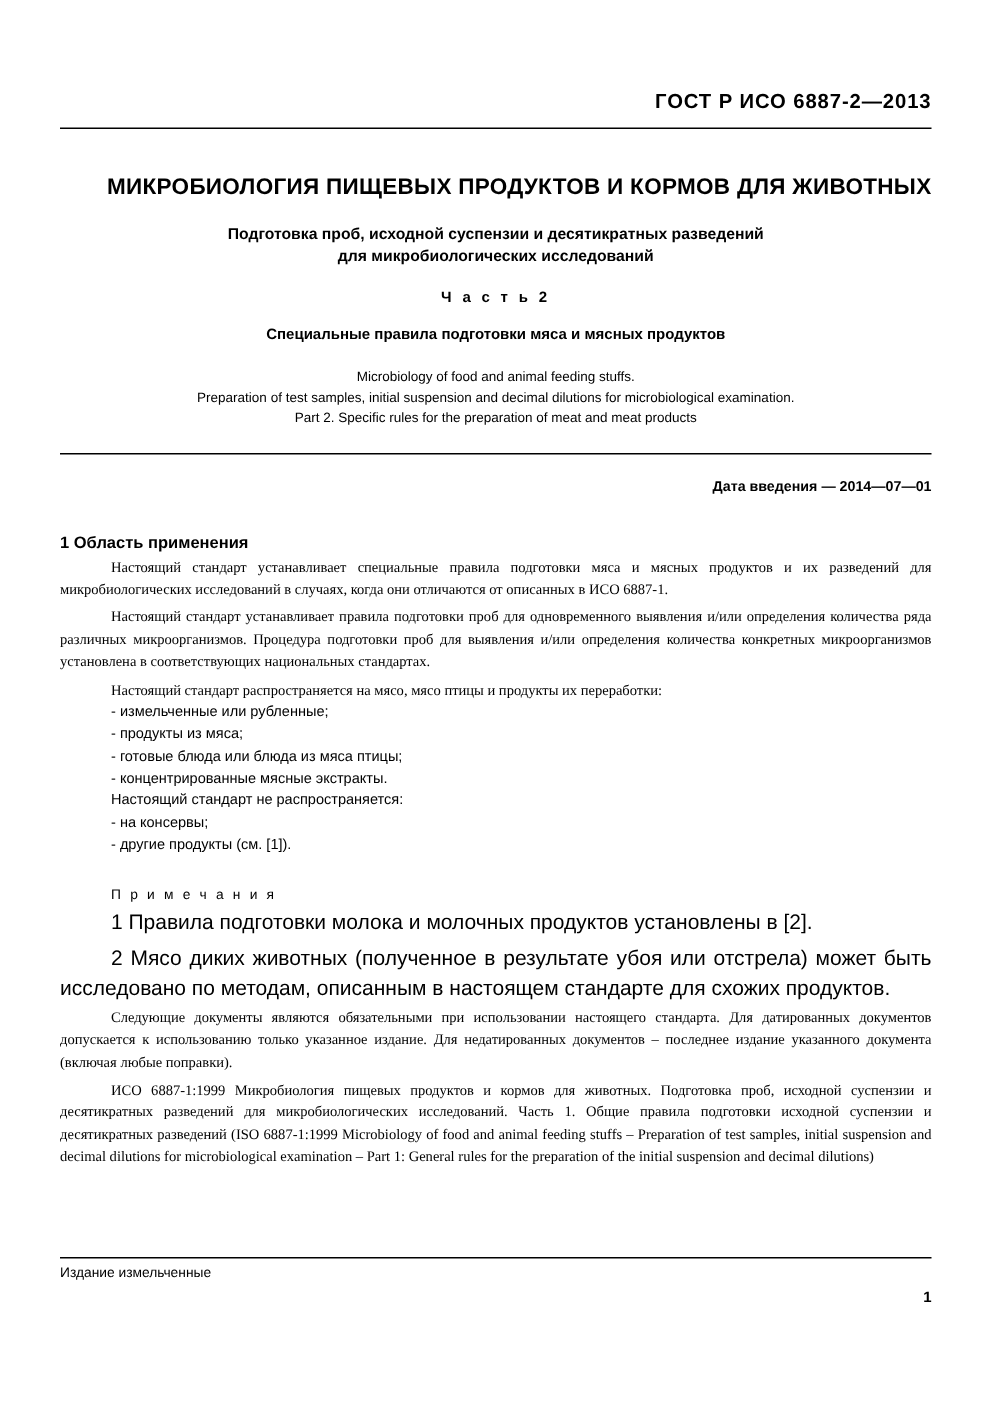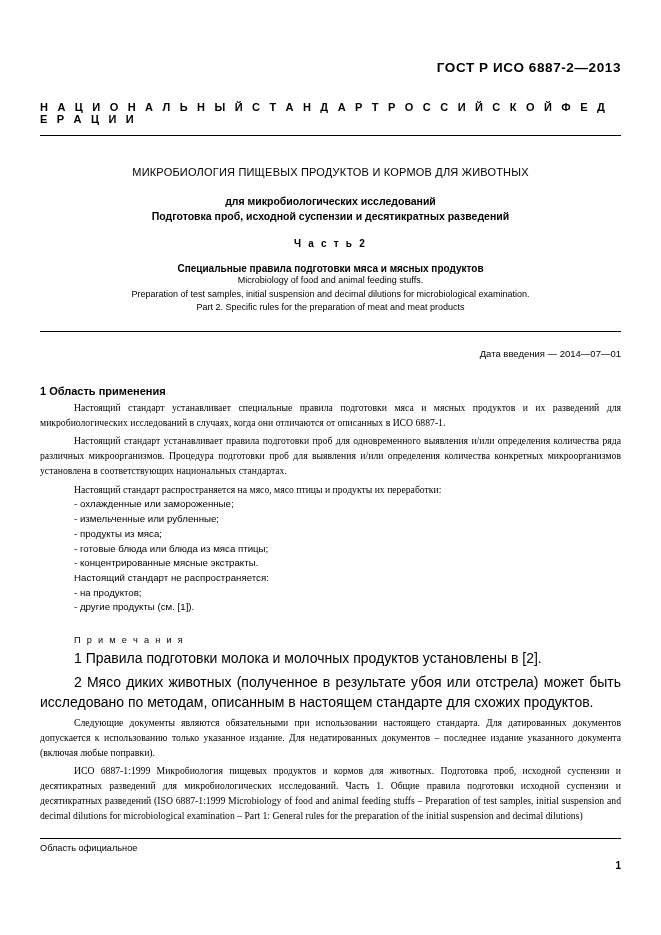--- a/index.html
+++ b/index.html
@@ -50,58 +50,60 @@
     border-top: 1px solid #000;
     height: 0;
   }
 
   
   .title-block {
     text-align: center;
     margin-top: 30px;
   }
   .title-main {
-    font-size: 11px;
-    font-weight: normal;
+    font-size: 15px;
+    font-weight: bold;
     letter-spacing: 0.2px;
+    text-align: right;
   }
   .title-sub {
     margin-top: 16px;
     font-size: 10.5px;
     font-weight: bold;
     line-height: 1.45;
   }
   .title-part {
     margin-top: 14px;
     font-size: 10px;
     font-weight: bold;
     letter-spacing: 2.2px;
   }
   .title-part2 {
     margin-top: 14px;
     font-size: 10px;
     font-weight: bold;
   }
   .title-en {
+    margin-top: 16px;
     font-size: 9px;
     line-height: 1.5;
     color: #000;
   }
   .rule-mid {
     margin-top: 16px;
     border-top: 1px solid #000;
     height: 0;
   }
 
   
   .date-line {
     margin-top: 16px;
     text-align: right;
     font-size: 9.5px;
-    font-weight: normal;
+    font-weight: bold;
   }
 
   
   .section-head {
     margin-top: 26px;
     font-size: 11px;
     font-weight: bold;
   }
   .para {
     margin-top: 4px;
@@ -155,70 +157,68 @@
   .footer-wrap { position: relative; }
 </style>
 </head>
 <body>
 
 <div class="page">
   <div class="content">
 
     <div class="std-number">ГОСТ Р ИСО 6887-2—2013</div>
 
-    <div class="nat-standard">Н А Ц И О Н А Л Ь Н Ы Й   С Т А Н Д А Р Т   Р О С С И Й С К О Й   Ф Е Д Е Р А Ц И И</div>
 
     <div class="rule-top"></div>
 
     <div class="title-block">
       <div class="title-main">МИКРОБИОЛОГИЯ ПИЩЕВЫХ ПРОДУКТОВ И КОРМОВ ДЛЯ ЖИВОТНЫХ</div>
       <div class="title-sub">
+        <div>Подготовка проб, исходной суспензии и десятикратных разведений</div>
         <div>для микробиологических исследований</div>
-        <div>Подготовка проб, исходной суспензии и десятикратных разведений</div>
       </div>
       <div class="title-part">Ч а с т ь  2</div>
       <div class="title-part2">Специальные правила подготовки мяса и мясных продуктов</div>
       <div class="title-en">
         <div>Microbiology of food and animal feeding stuffs.</div>
         <div>Preparation of test samples, initial suspension and decimal dilutions for microbiological examination.</div>
         <div>Part 2. Specific rules for the preparation of meat and meat products</div>
       </div>
     </div>
 
     <div class="rule-mid"></div>
 
     <div class="date-line">Дата введения — 2014—07—01</div>
 
     <div class="section-head">1 Область применения</div>
     <div class="para">Настоящий стандарт устанавливает специальные правила подготовки мяса и мясных продуктов и их разведений для микробиологических исследований в случаях, когда они отличаются от описанных в ИСО 6887-1.</div>
     <div class="para">Настоящий стандарт устанавливает правила подготовки проб для одновременного выявления и/или определения количества ряда различных микроорганизмов. Процедура подготовки проб для выявления и/или определения количества конкретных микроорганизмов установлена в соответствующих национальных стандартах.</div>
     <div class="para">Настоящий стандарт распространяется на мясо, мясо птицы и продукты их переработки:</div>
 
     <div>
-      <div class="list-line">- охлажденные или замороженные;</div>
       <div class="list-line">- измельченные или рубленные;</div>
       <div class="list-line">- продукты из мяса;</div>
       <div class="list-line">- готовые блюда или блюда из мяса птицы;</div>
       <div class="list-line">- концентрированные мясные экстракты.</div>
     </div>
 
     <div class="list-line">Настоящий стандарт не распространяется:</div>
 
     <div>
-      <div class="list-line">- на продуктов;</div>
+      <div class="list-line">- на консервы;</div>
       <div class="list-line">- другие продукты (см. [1]).</div>
     </div>
 
     <div class="notes-head">П р и м е ч а н и я</div>
     <div class="note">1 Правила подготовки молока и молочных продуктов установлены в [2].</div>
     <div class="note">2 Мясо диких животных (полученное в результате убоя или отстрела) может быть исследовано по методам, описанным в настоящем стандарте для схожих продуктов.</div>
 
     <div class="para">Следующие документы являются обязательными при использовании настоящего стандарта. Для датированных документов допускается к использованию только указанное издание. Для недатированных документов – последнее издание указанного документа (включая любые поправки).</div>
     <div class="para">ИСО 6887-1:1999 Микробиология пищевых продуктов и кормов для животных. Подготовка проб, исходной суспензии и десятикратных разведений для микробиологических исследований. Часть 1. Общие правила подготовки исходной суспензии и десятикратных разведений (ISO 6887-1:1999 Microbiology of food and animal feeding stuffs – Preparation of test samples, initial suspension and decimal dilutions for microbiological examination – Part 1: General rules for the preparation of the initial suspension and decimal dilutions)</div>
 
   </div>
 
   <div class="footer footer-wrap">
     <div class="footer-rule"></div>
-    <div class="footer-text">Область официальное</div>
+    <div class="footer-text">Издание измельченные</div>
     <div class="page-num">1</div>
   </div>
 </div>
 
 </body></html>

